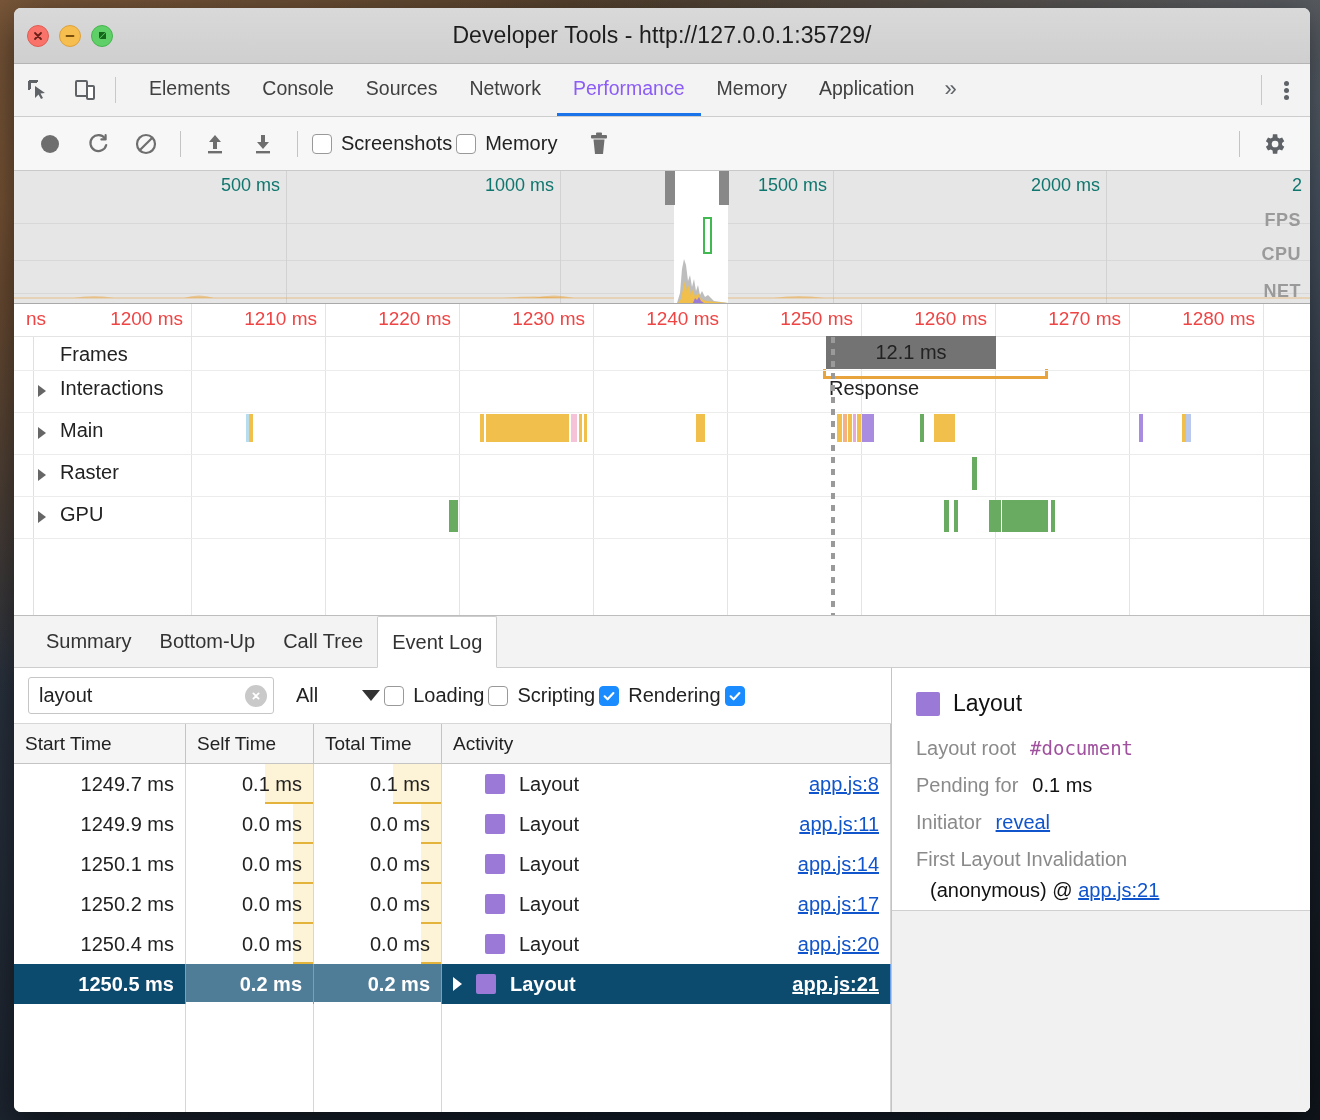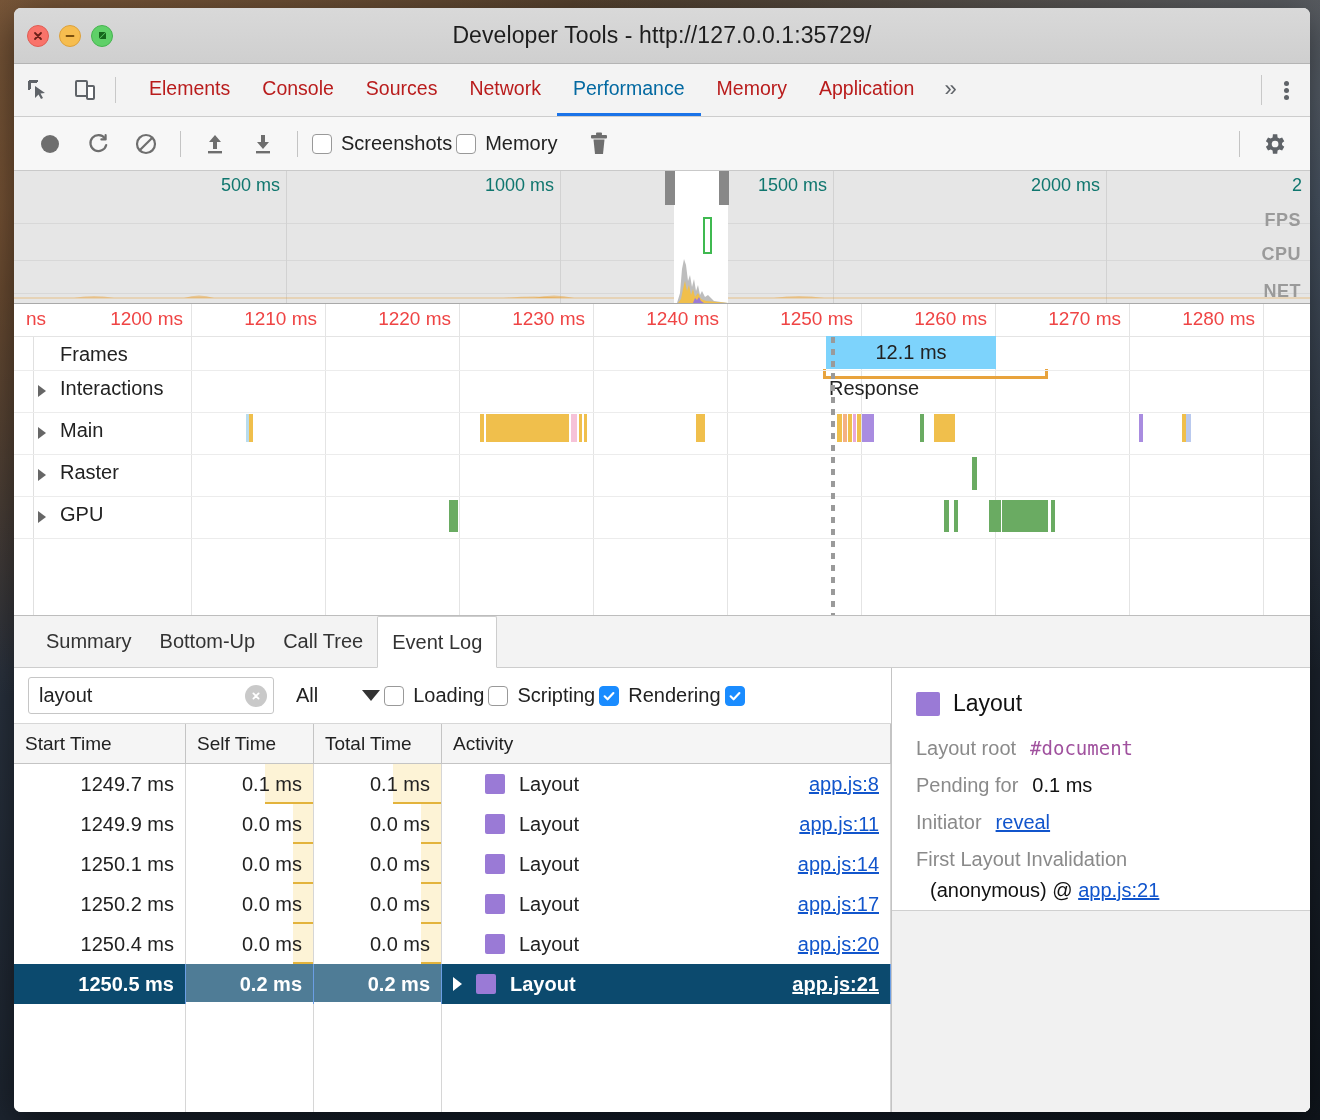--- a/index.html
+++ b/index.html
@@ -58,24 +58,24 @@
   #tabstrip {
     height: 53px; flex: none; background: #f3f3f3;
     border-bottom: 1px solid #cdcdcd;
     display: flex; align-items: stretch;
   }
   .tb-icon { width: 47px; display: flex; align-items: center; justify-content: center; }
   .tb-sep { width: 1px; background: #c8c8c8; margin: 13px 7px; }
   #tabs { display: flex; align-items: stretch; margin-left: 10px; }
   .tab {
     padding: 0 16px; display: flex; align-items: center;
-    font-size: 19.5px; color: #b91c1c; white-space: nowrap;
+    font-size: 19.5px; color: #404040; white-space: nowrap;
     border-bottom: 3px solid transparent;
   }
-  .tab.active { color: #0369a1; border-bottom-color: #1a73e8; }
+  .tab.active { color: #8b5cf6; border-bottom-color: #1a73e8; }
   .tab.more { font-size: 22px; color: #5f6368; padding: 0 14px; }
   #tabstrip-right { margin-left: auto; display: flex; align-items: stretch; }
   .vdiv { width: 1px; background: #c8c8c8; margin: 11px 0; }
   .kebab { width: 48px; display: flex; align-items: center; justify-content: center; }
   .kebab i { display: block; width: 5px; height: 5px; border-radius: 50%; background: #5f6368; margin: 2px 0; }
 
   
   #perftoolbar {
     height: 54px; flex: none; background: #f7f7f7;
     border-bottom: 1px solid #c9c9c9;
@@ -113,21 +113,21 @@
   .fc-grid { position: absolute; top: 0; bottom: 0; width: 1px; background: #e4e4e4; }
   .fc-ruler { position: absolute; left: 0; right: 0; top: 0; height: 33px; border-bottom: 1px solid #e4e4e4;}
   .fc-tick { position: absolute; top: 4px; font-size: 19px; color: #ef4444; transform: translateX(-100%); padding-right: 8px; white-space: nowrap; }
   .fc-rowline { position: absolute; left: 0; right: 0; height: 1px; background: #ececec; }
   .fc-label { position: absolute; left: 46px; font-size: 20px; color: #222; }
   .fc-arrow { position: absolute; left: 24px; width: 0; height: 0;
               border-left: 8px solid #666; border-top: 6px solid transparent; border-bottom: 6px solid transparent; }
   .fc-divider { position: absolute; top: 33px; bottom: 0; width: 1px; background: #e0e0e0; }
   #frames-label { position: absolute; left: 46px; font-size: 20px; color: #222; }
   #frame-dur { position: absolute; font-size: 20px; color: #222; text-align: center; }
-  #resp-box { position: absolute; background: #7dd3fc; }
+  #resp-box { position: absolute; background: #737373; }
   #resp-box span { font-size: 20px; color: #222; }
   #resp-bracket { position: absolute; border: 3px solid #e8a33d; border-top: none; height: 10px; }
   #resp-text { position: absolute; font-size: 20px; color: #222; }
   #playhead { position: absolute; top: 33px; bottom: 0; width: 4px;
               background: repeating-linear-gradient(to bottom, #9a9a9a 0 6px, transparent 6px 12px); }
   .ev { position: absolute; }
 
   
   #drawer { flex: none; height: 497px; display: flex; flex-direction: column; border-top: 1px solid #bdbdbd; background:#fff;}
   #drawer-tabs { height: 52px; flex: none; background: #f3f3f3; border-bottom: 1px solid #cdcdcd; display: flex; align-items: stretch; padding-left: 18px; }

